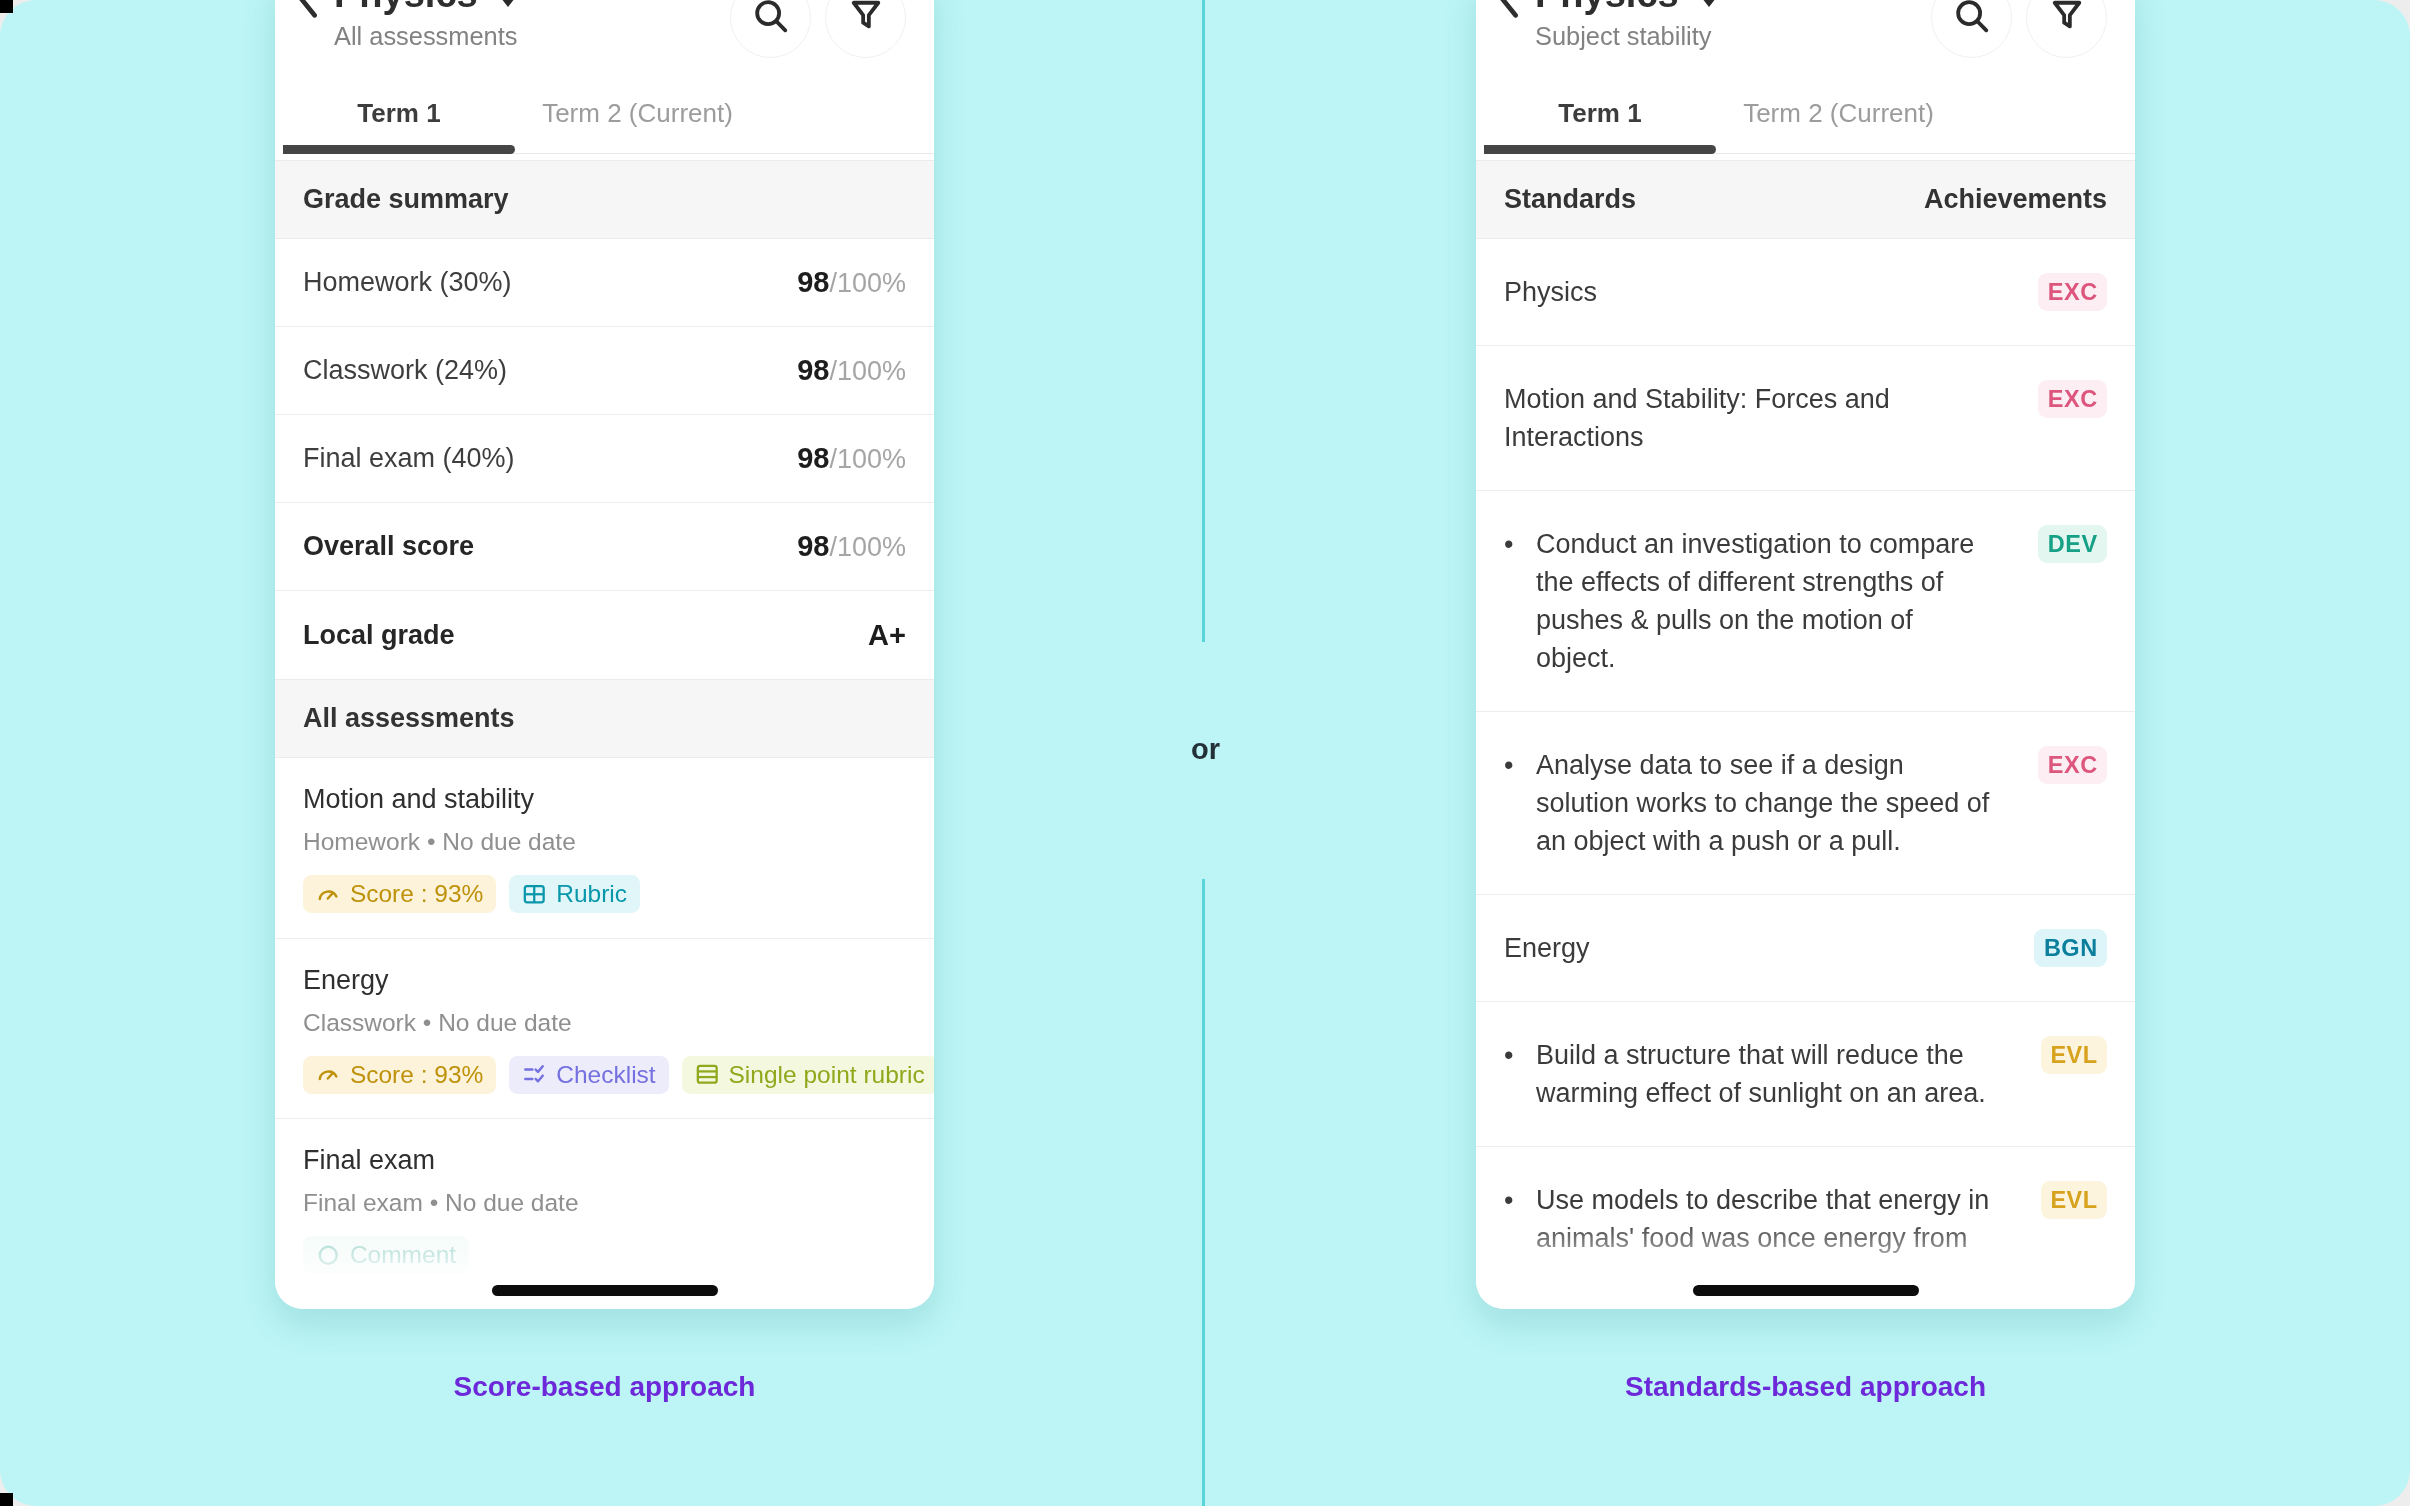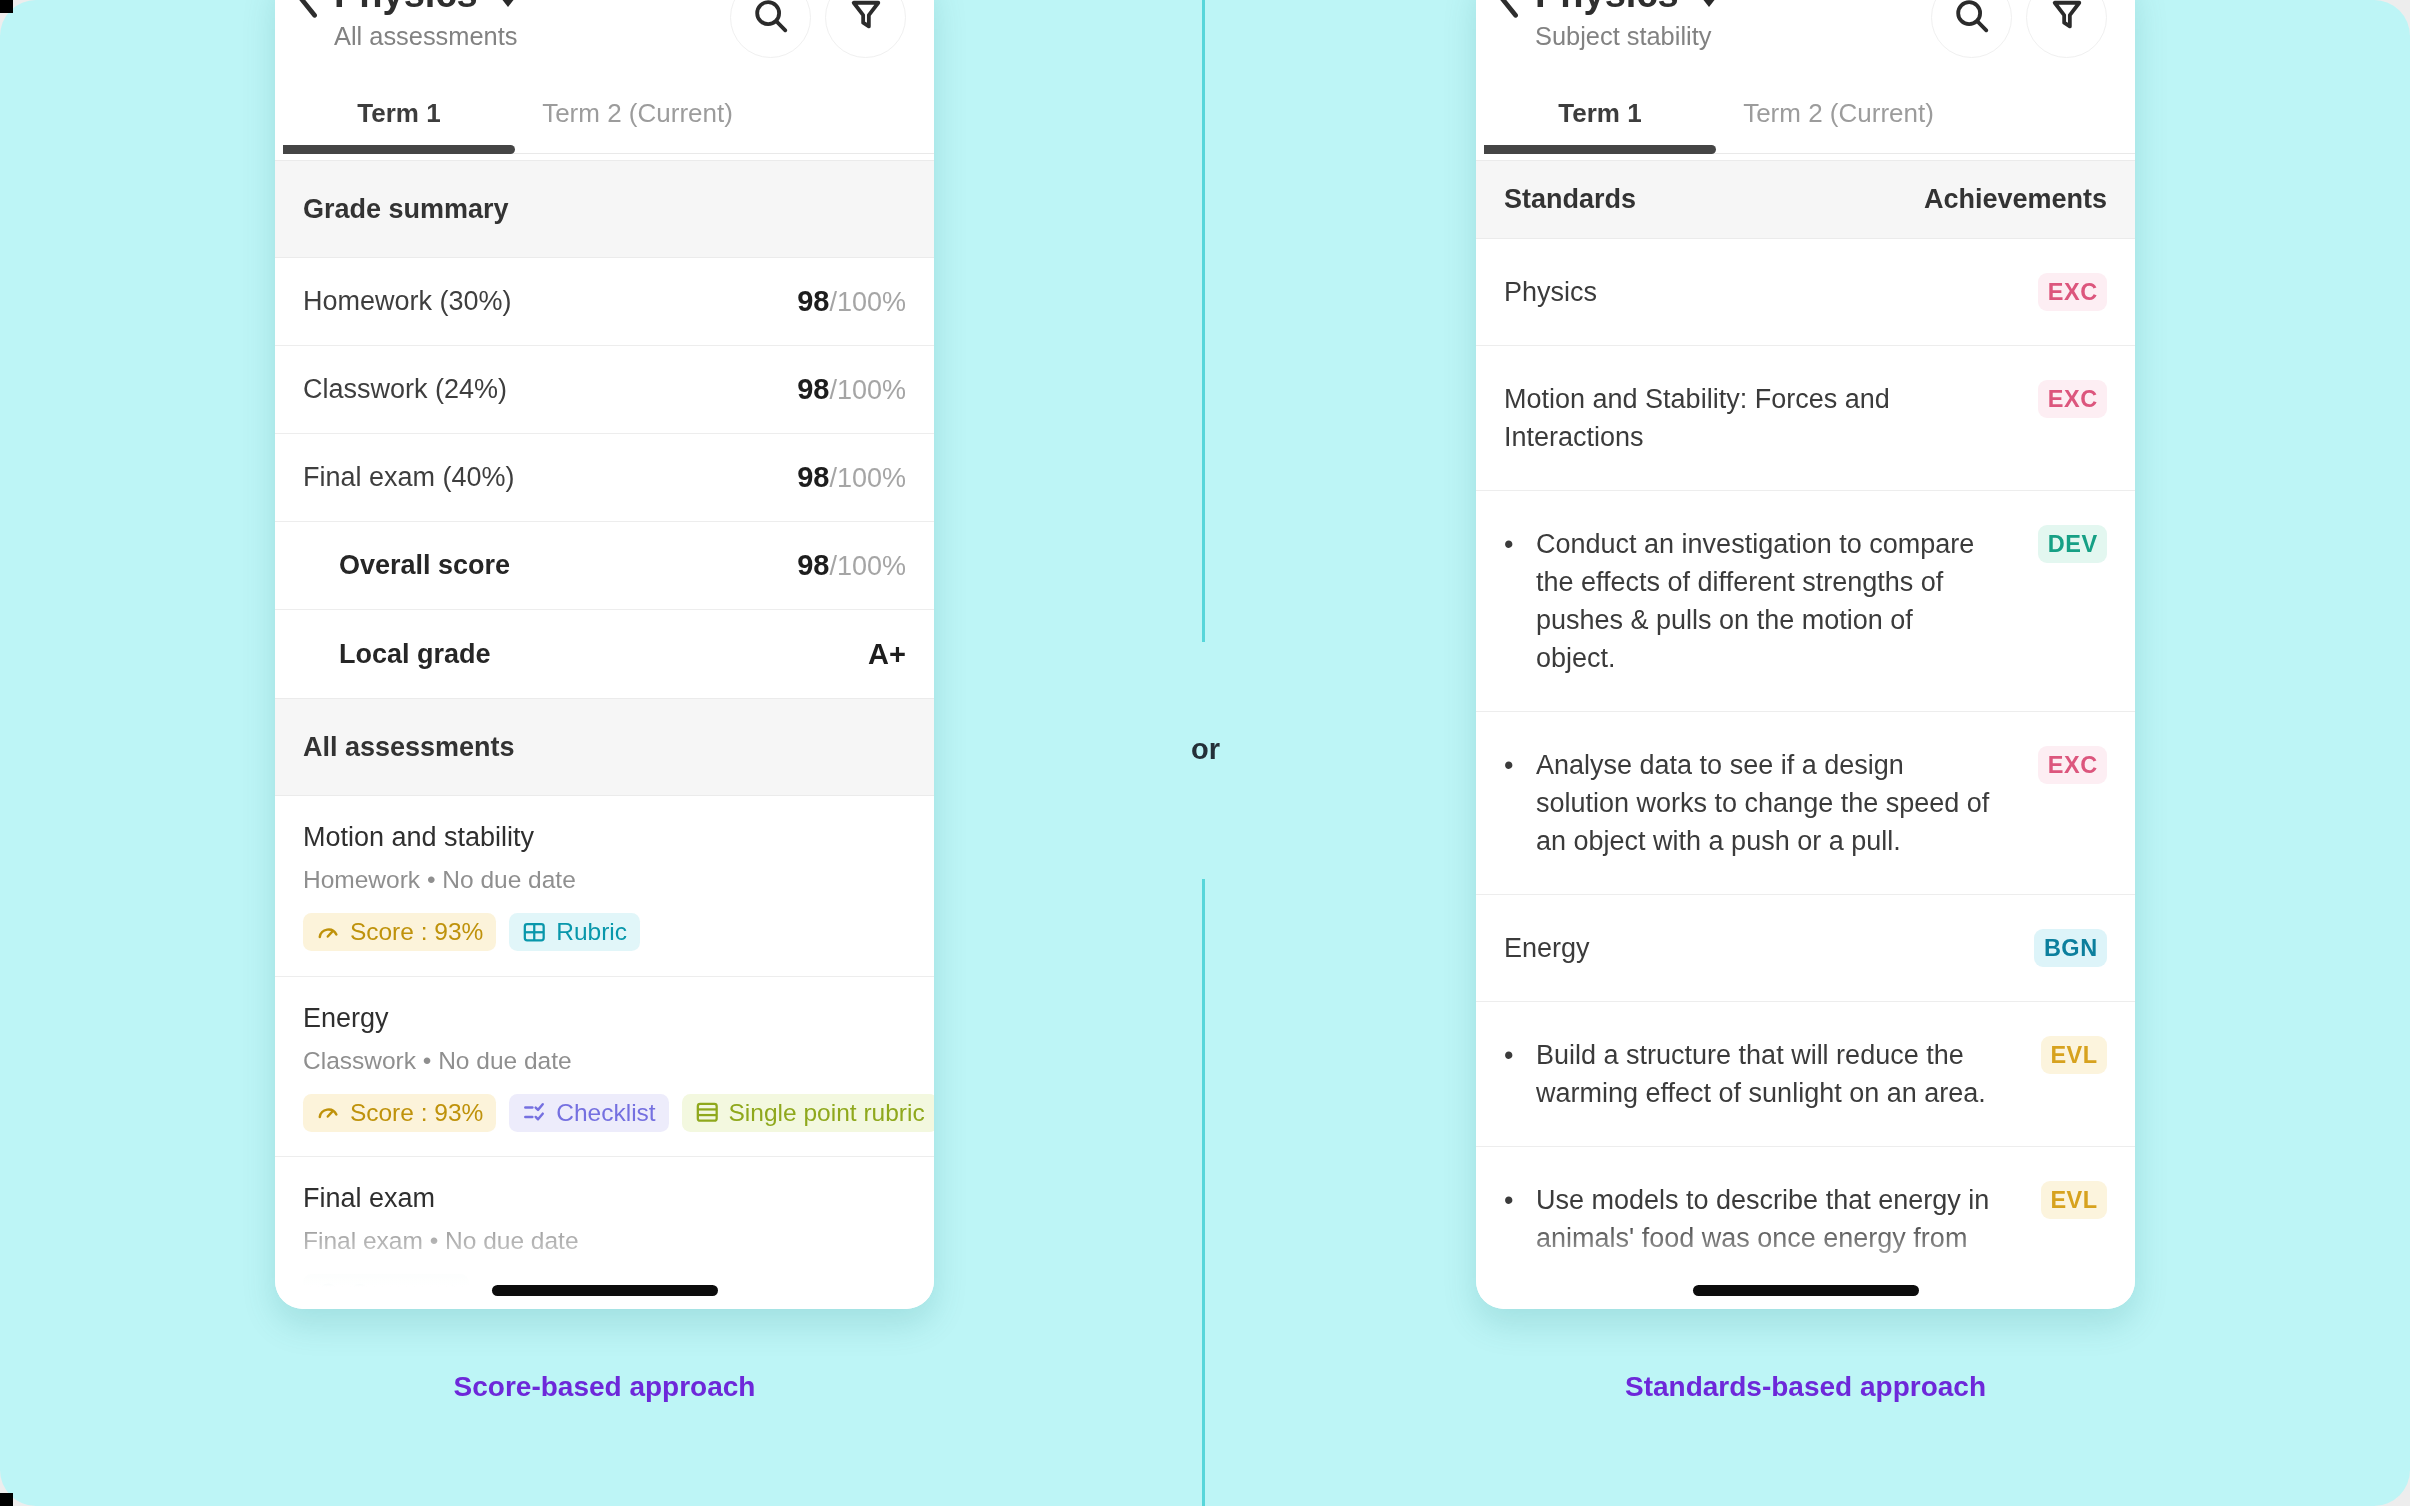--- a/index.html
+++ b/index.html
@@ -42,32 +42,32 @@
   .tab { position:absolute; top:7.5px; font-size:26px; color:#9c9c9c; text-align:center; cursor:pointer; }
   .tab1 { left:0; width:232px; }
   .tab2 { left:232px; width:245px; }
   .tab.active { color:#3d3d3d; font-weight:bold; }
   .tab-hairline { position:absolute; left:0; right:0; bottom:1.9px; height:0.9px; background:#e9e9e9; }
   .tab-underline { position:absolute; left:0; bottom:1.9px; width:232px; height:9.4px;
     background:#454545; border-radius:0 5.6px 5.6px 0; }
 
   .card-body { position:absolute; top:192px; left:0; right:0; bottom:0;
     display:flex; flex-direction:column; }
-  .section-heading { flex:none; height:98px; background:#f6f6f6;
+  .section-heading { flex:none; height:79px; background:#f6f6f6;
     border-top:0.9px solid #ebebeb; border-bottom:0.9px solid #ebebeb;
     display:flex; align-items:center; padding:0 28px; font-size:27px; font-weight:bold; color:#333; }
   .table-head { flex:none; height:79px; background:#f6f6f6;
     border-top:0.9px solid #ebebeb; border-bottom:0.9px solid #ebebeb;
     display:flex; align-items:center; justify-content:space-between; padding:0 28px;
     font-size:27px; font-weight:bold; color:#333; }
 
   .grade-row { flex:none; height:88px; display:flex; align-items:center; justify-content:space-between;
     padding:0 28px; border-bottom:0.9px solid #ededed; font-size:27px; color:#3e3e3e; }
   .grade-row:last-child { border-bottom:none; }
-  .grade-row.em .g-label { font-weight:bold; color:#262626;margin-left:36px; }
+  .grade-row.em .g-label { font-weight:bold; color:#262626; }
   .g-value { display:flex; align-items:baseline; }
   .g-score { font-size:29px; font-weight:bold; color:#1d1d1d; }
   .g-total { font-size:27px; color:#a5a5a5; }
 
   .assess-item { flex:none; padding:26px 28px 24.5px; border-bottom:0.9px solid #ededed; }
   .a-title { font-size:27px; color:#2f2f2f; }
   .a-meta { font-size:24.5px; color:#8f8f8f; margin-top:13px; }
   .a-badges { display:flex; gap:13px; margin-top:19px; }
   .chip { height:38px; border-radius:8.5px; display:inline-flex; align-items:center; gap:9.4px;
     padding:0 13px; font-size:24.5px; white-space:nowrap; }

